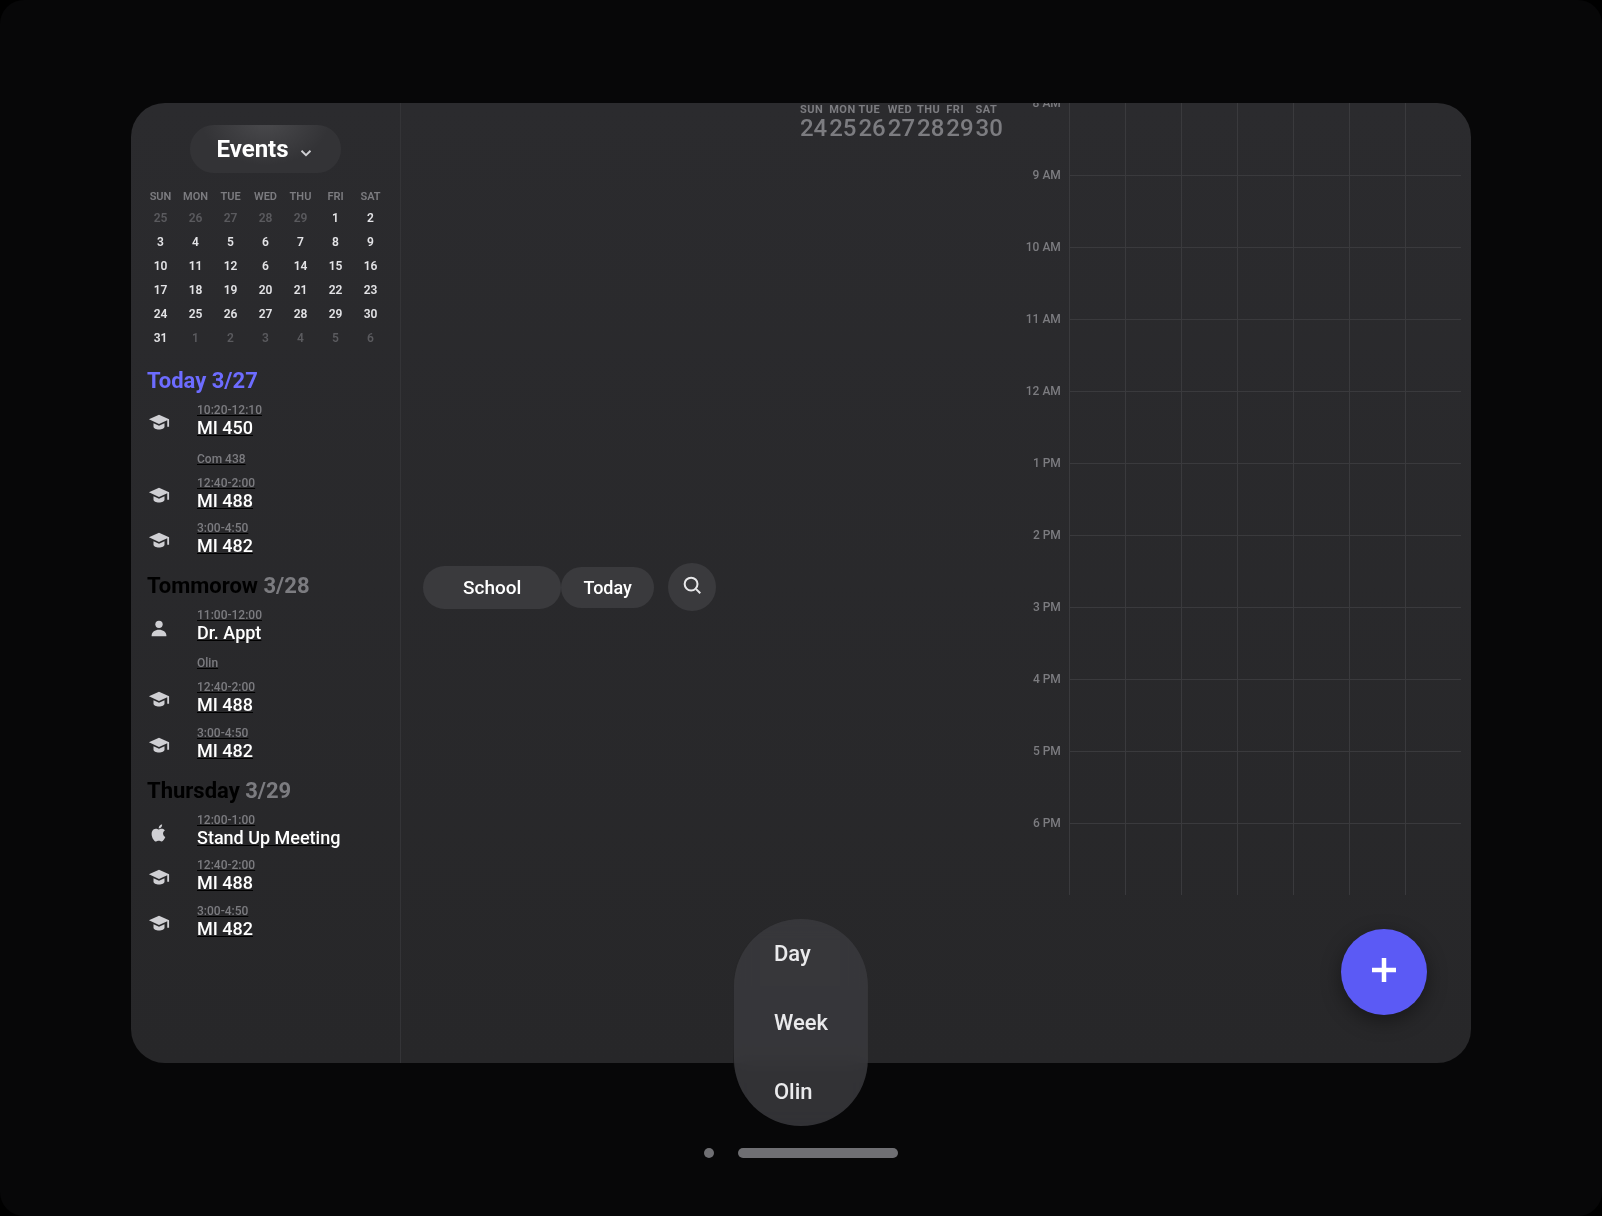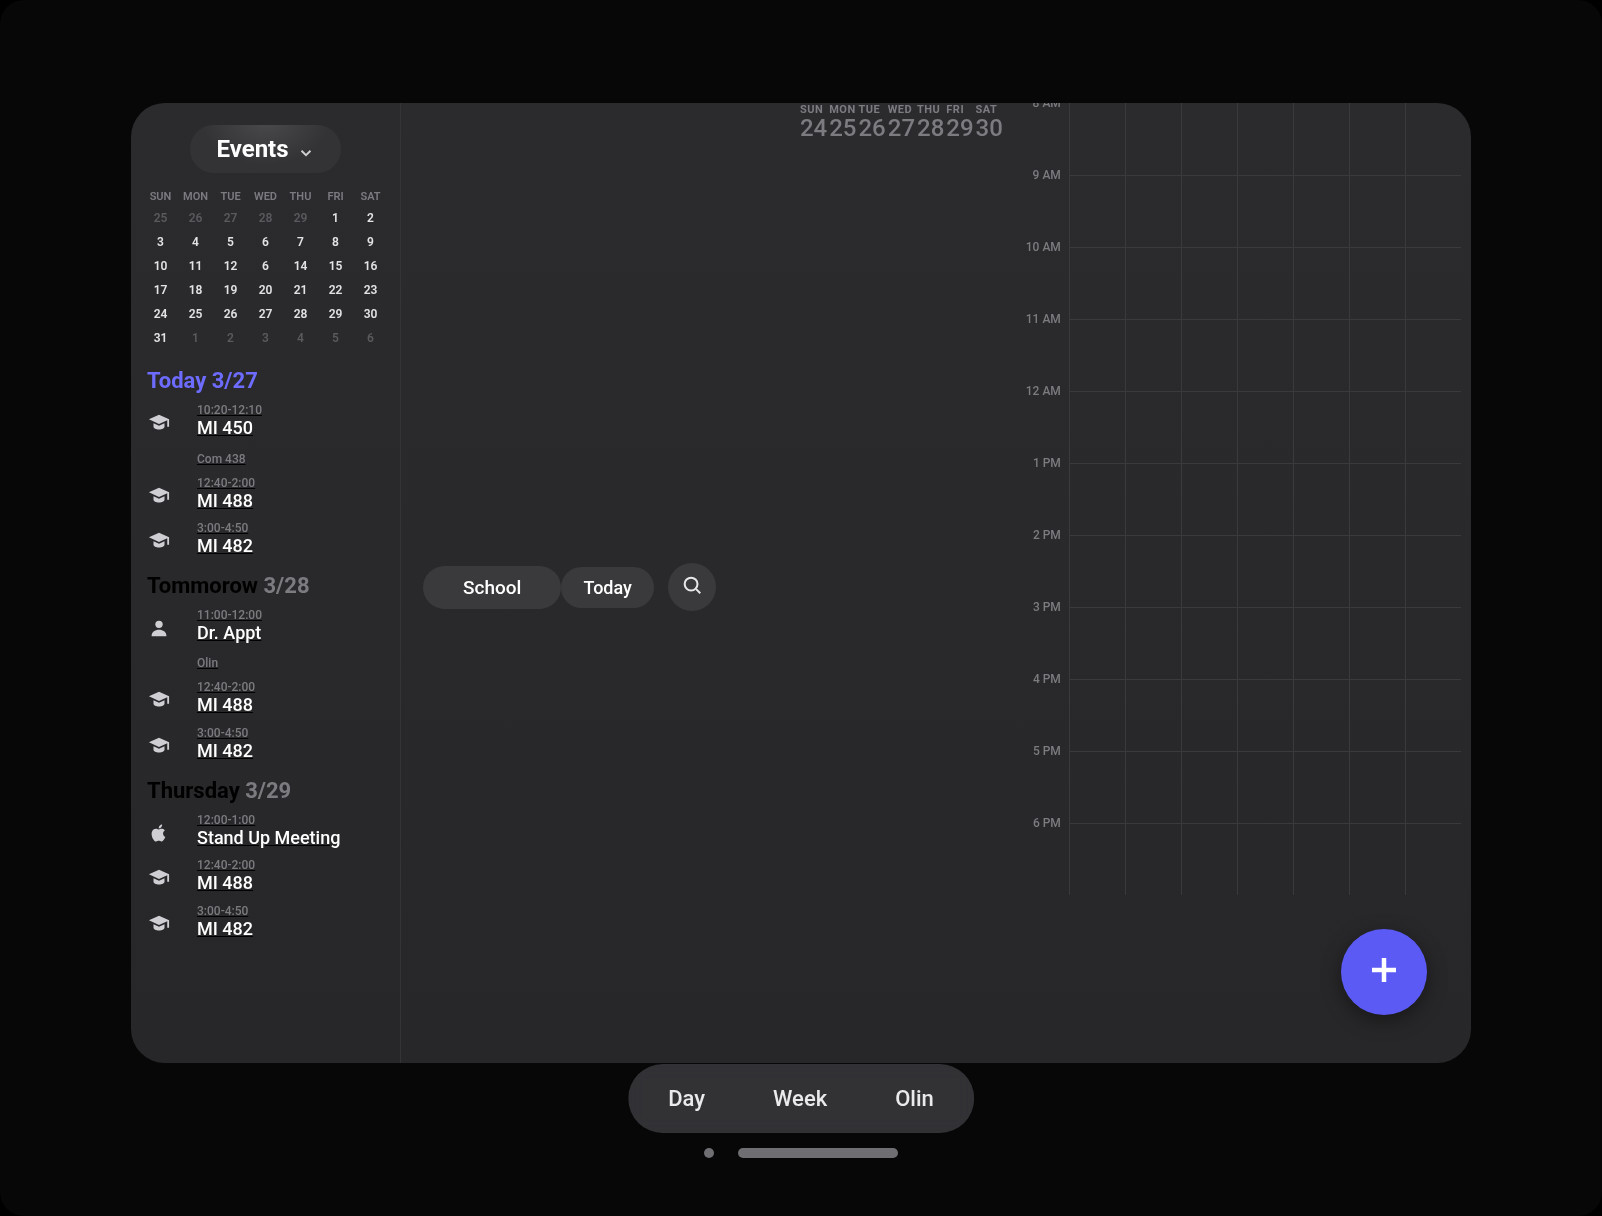--- a/index.html
+++ b/index.html
@@ -134,26 +134,27 @@
     display:flex;align-items:center;justify-content:center;
     box-shadow:0 6px 20px rgba(0,0,0,.4);
     cursor:pointer;
   }
   .fab svg{stroke:#fff;stroke-width:3;fill:none;}
 
   
   .view-switch{
     position:absolute;
     left:50%;transform:translateX(-50%);
-    bottom:83px;
+    bottom:90px;
     background:rgba(58,58,61,.85);
     backdrop-filter:blur(10px);
     border-radius:999px;
     display:flex;padding:6px;
-    gap:0;
+    gap:12px;
+    flex-direction:column;
   }
   .view-switch div{
     padding:16px 34px;font-size:22px;color:#eaeaec;font-weight:500;cursor:pointer;
     border-radius:999px;
   }
 
   
   .dock{
     position:absolute;left:50%;transform:translateX(-50%);
     bottom:58px;

